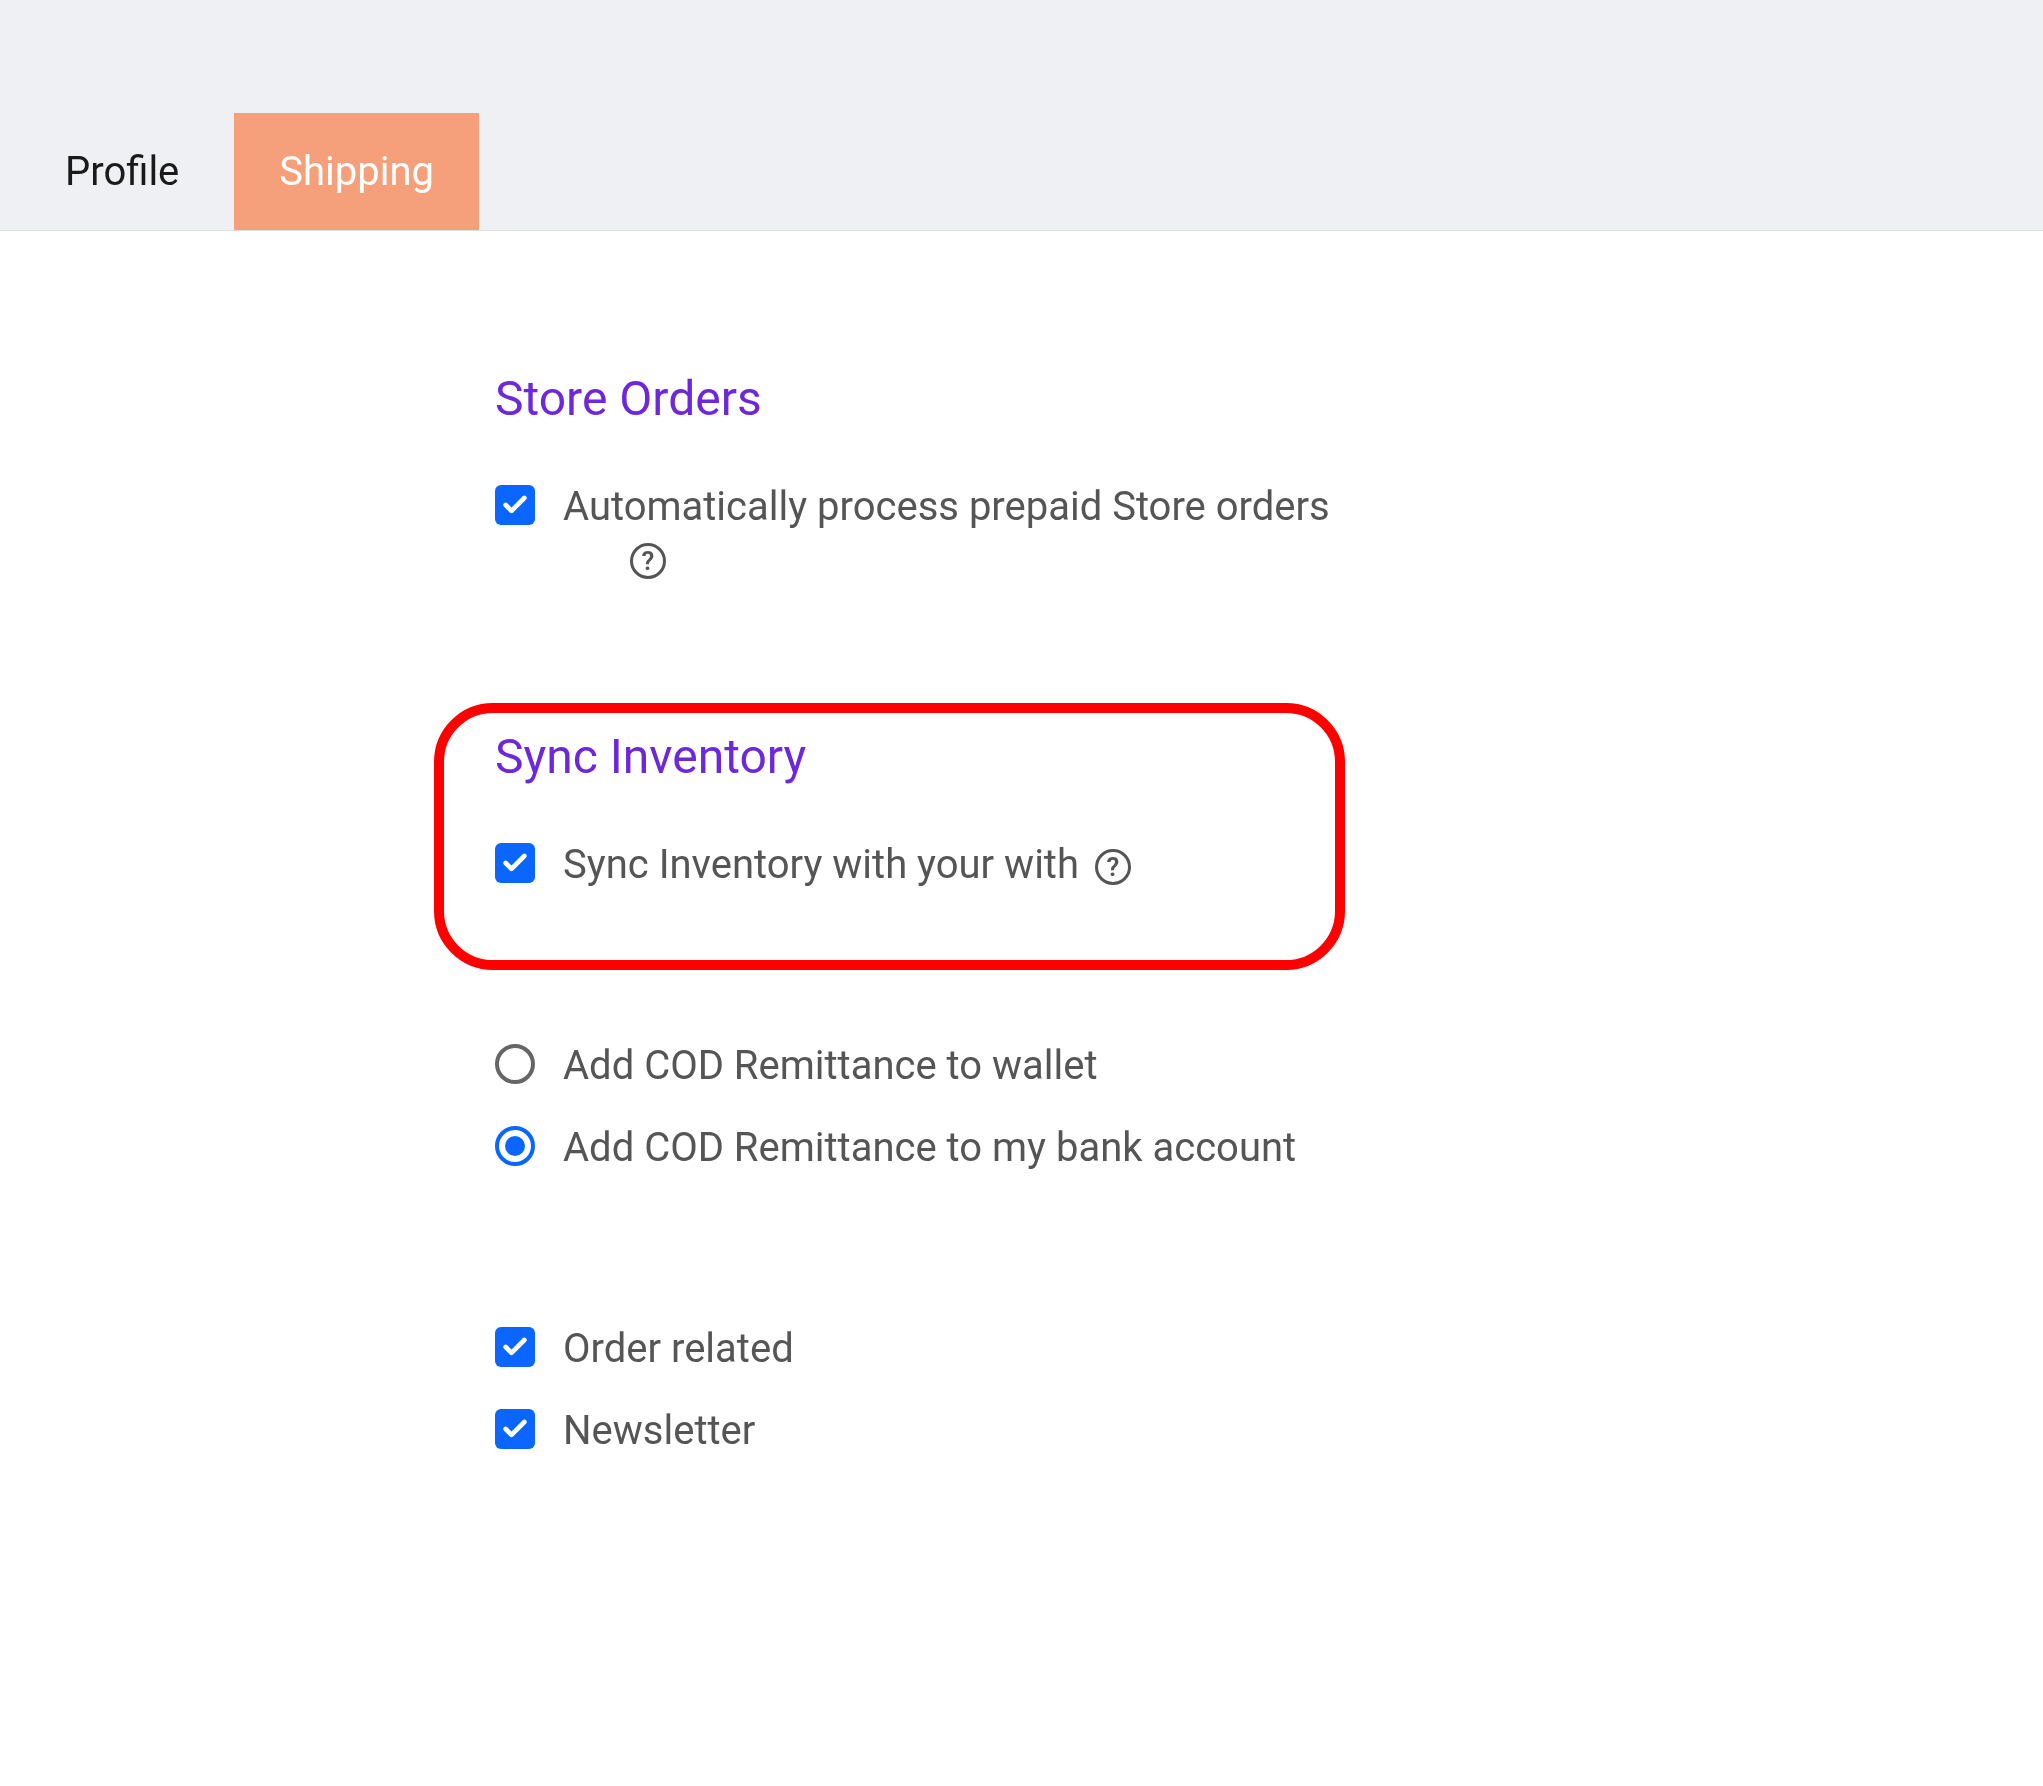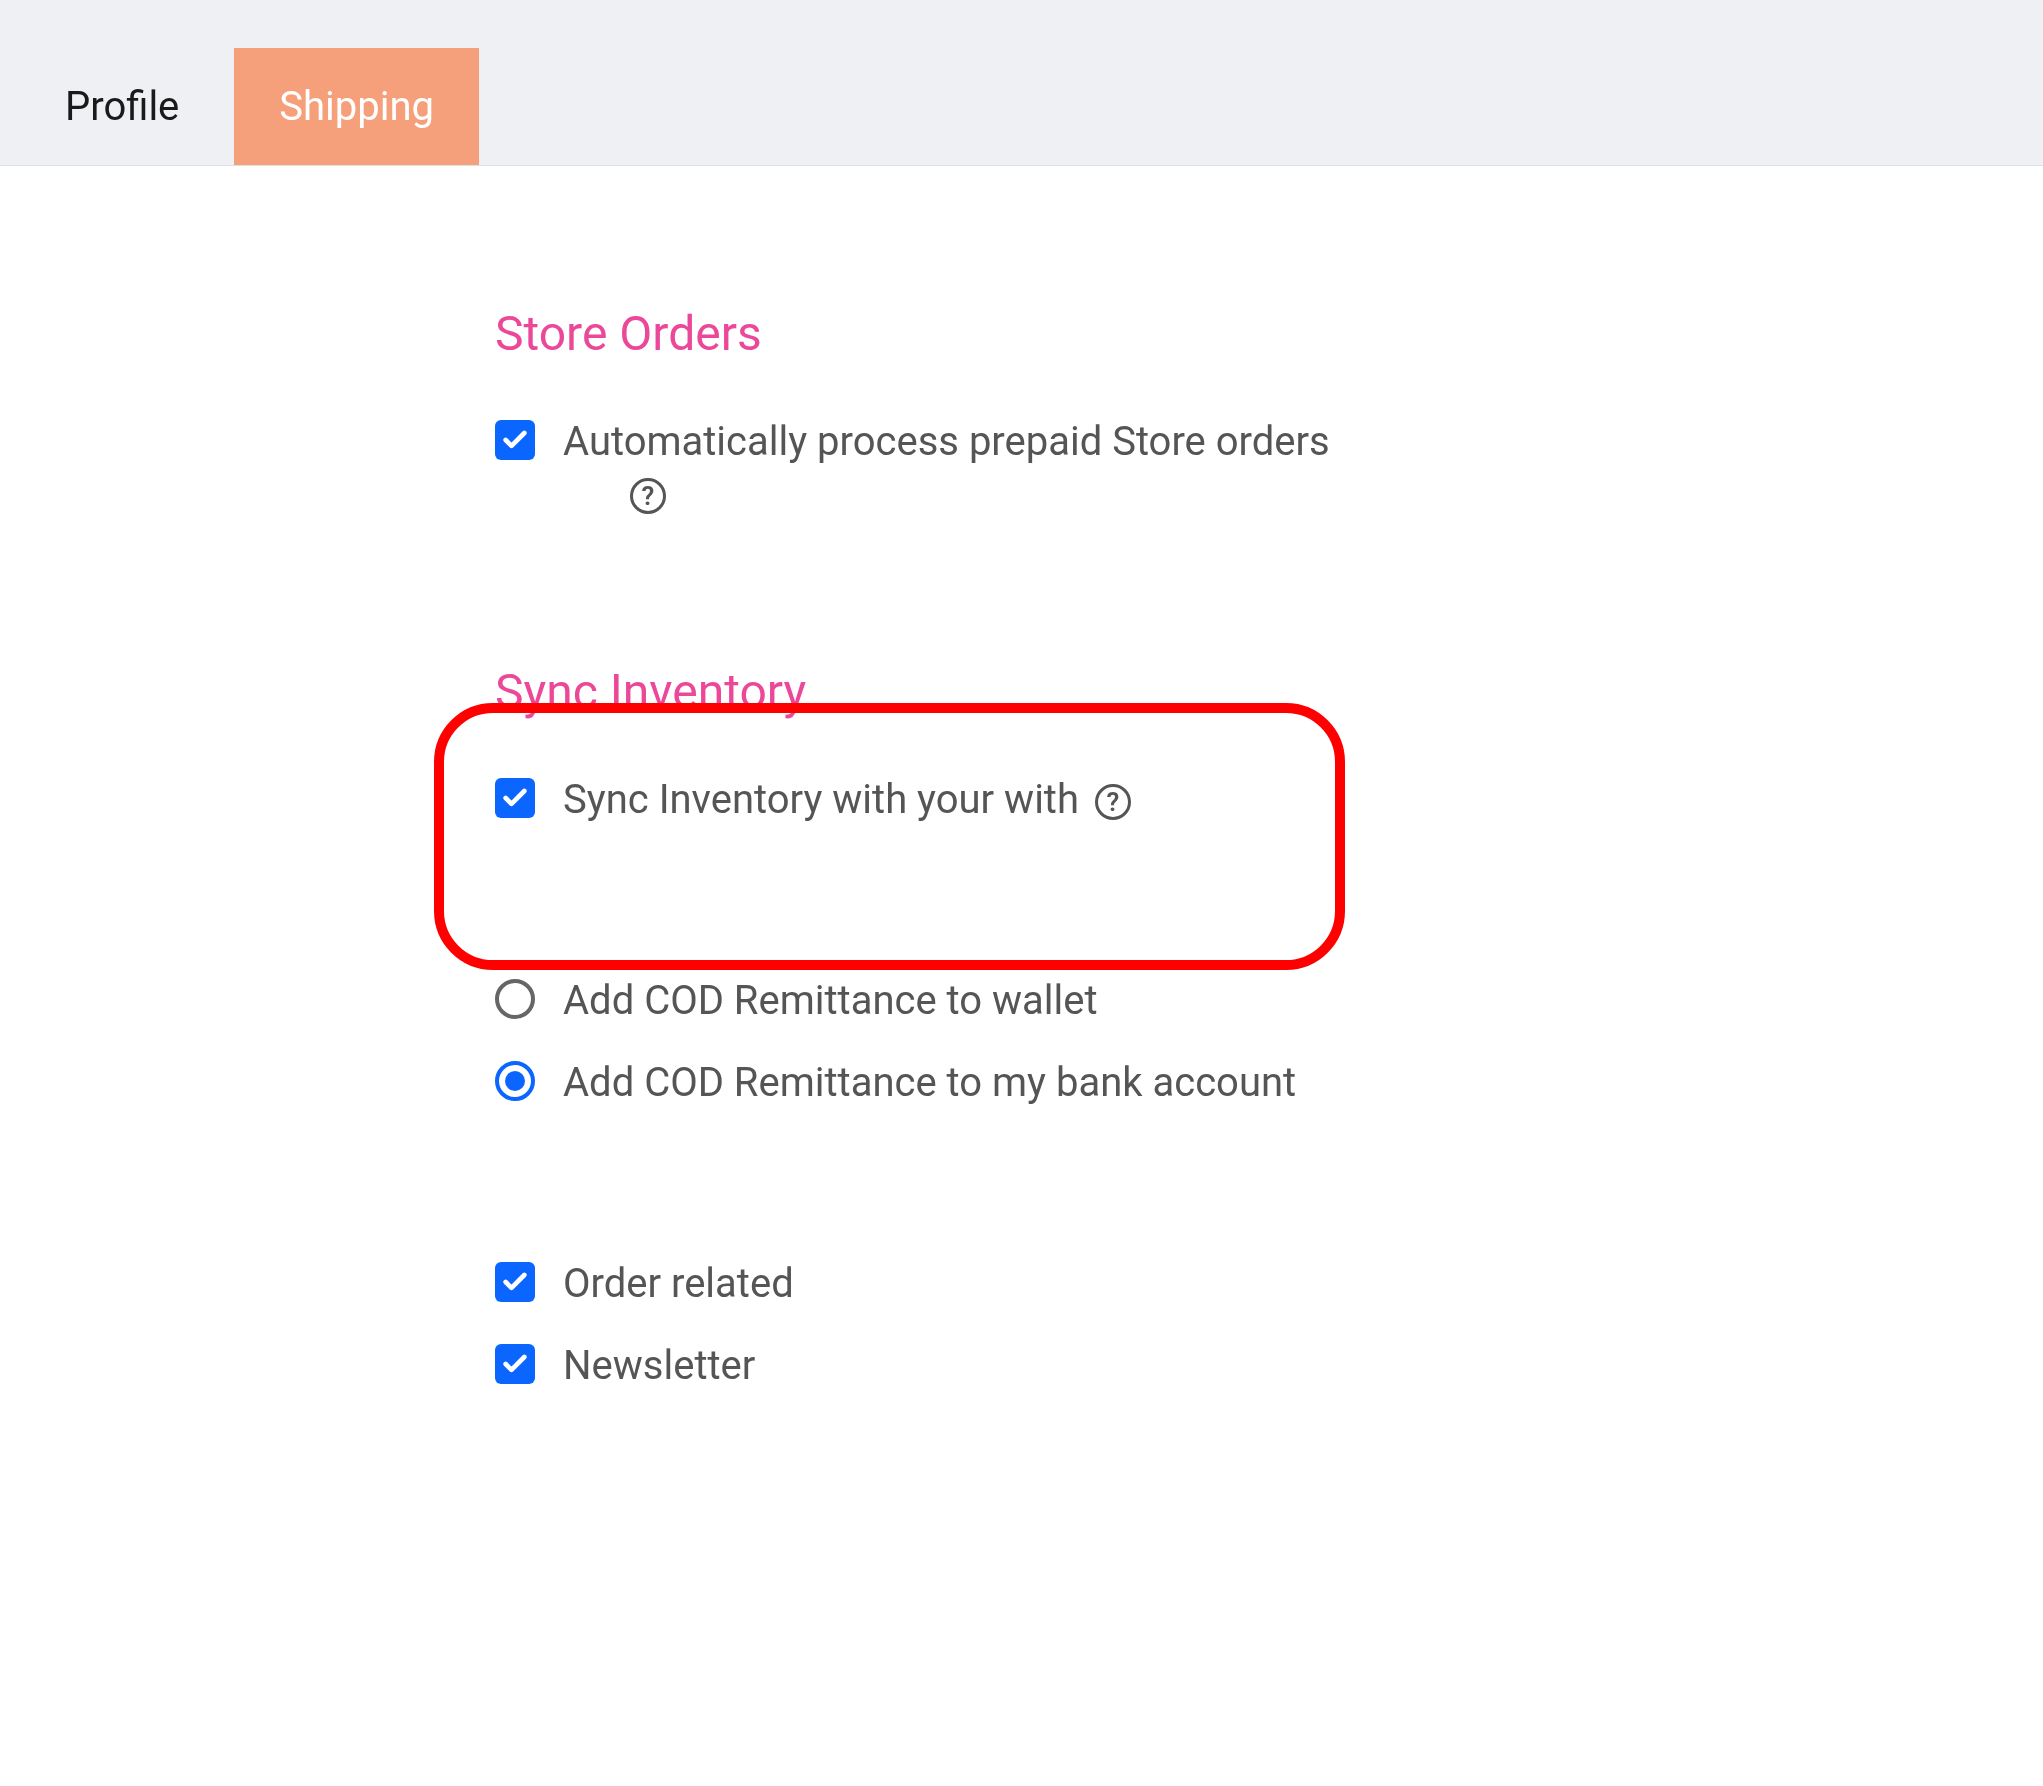--- a/index.html
+++ b/index.html
@@ -1,20 +1,20 @@
 <!DOCTYPE html>
 <html><head>
 <meta charset="utf-8">
 <style>
   * { box-sizing: border-box; margin: 0; padding: 0; }
   html, body { width: 2043px; height: 1787px; font-family: -apple-system, BlinkMacSystemFont, "Segoe UI", Roboto, Arial, sans-serif; background: #ffffff; }
   
   .tab-bar {
     width: 100%;
-    height: 166px;
+    height: 231px;
     background: #eef0f4;
     display: flex;
     align-items: flex-end;
     padding-left: 20px;
     border-bottom: 1px solid #dcdfe5;
   }
   .tab {
     padding: 35px 45px;
     font-size: 40px;
     color: #1a1a1a;
@@ -30,21 +30,21 @@
     padding-top: 139px;
     padding-left: 495px;
   }
 
   .section {
     margin-bottom: 149px;
   }
   .section-title {
     font-size: 48px;
     font-weight: 400;
-    color: #ec4899;
+    color: #6d28d9;
     margin-bottom: 54px;
   }
 
   .row {
     display: flex;
     align-items: flex-start;
     margin-bottom: 30px;
   }
   .row-label {
     font-size: 40px;

